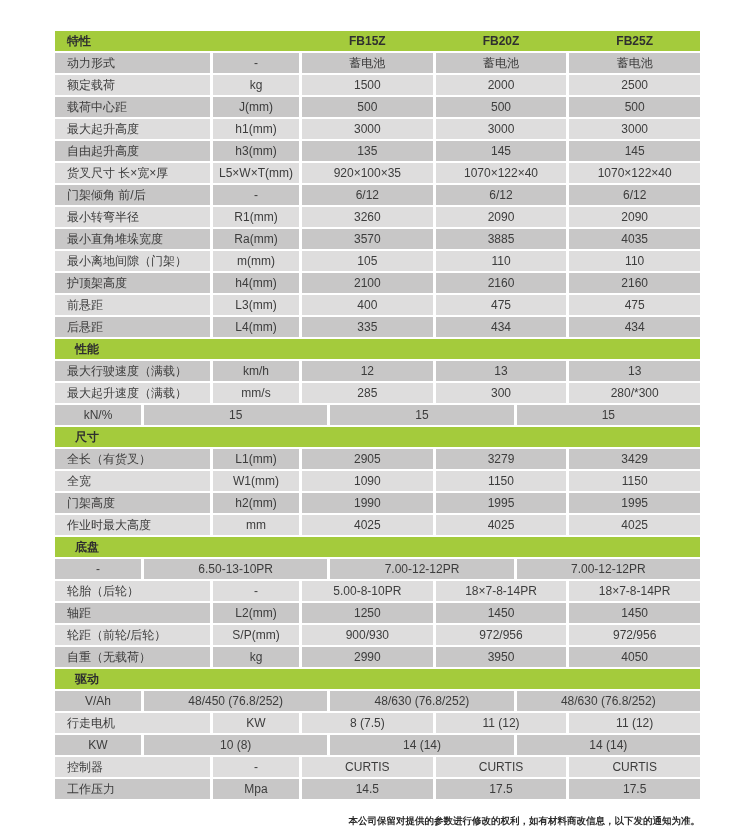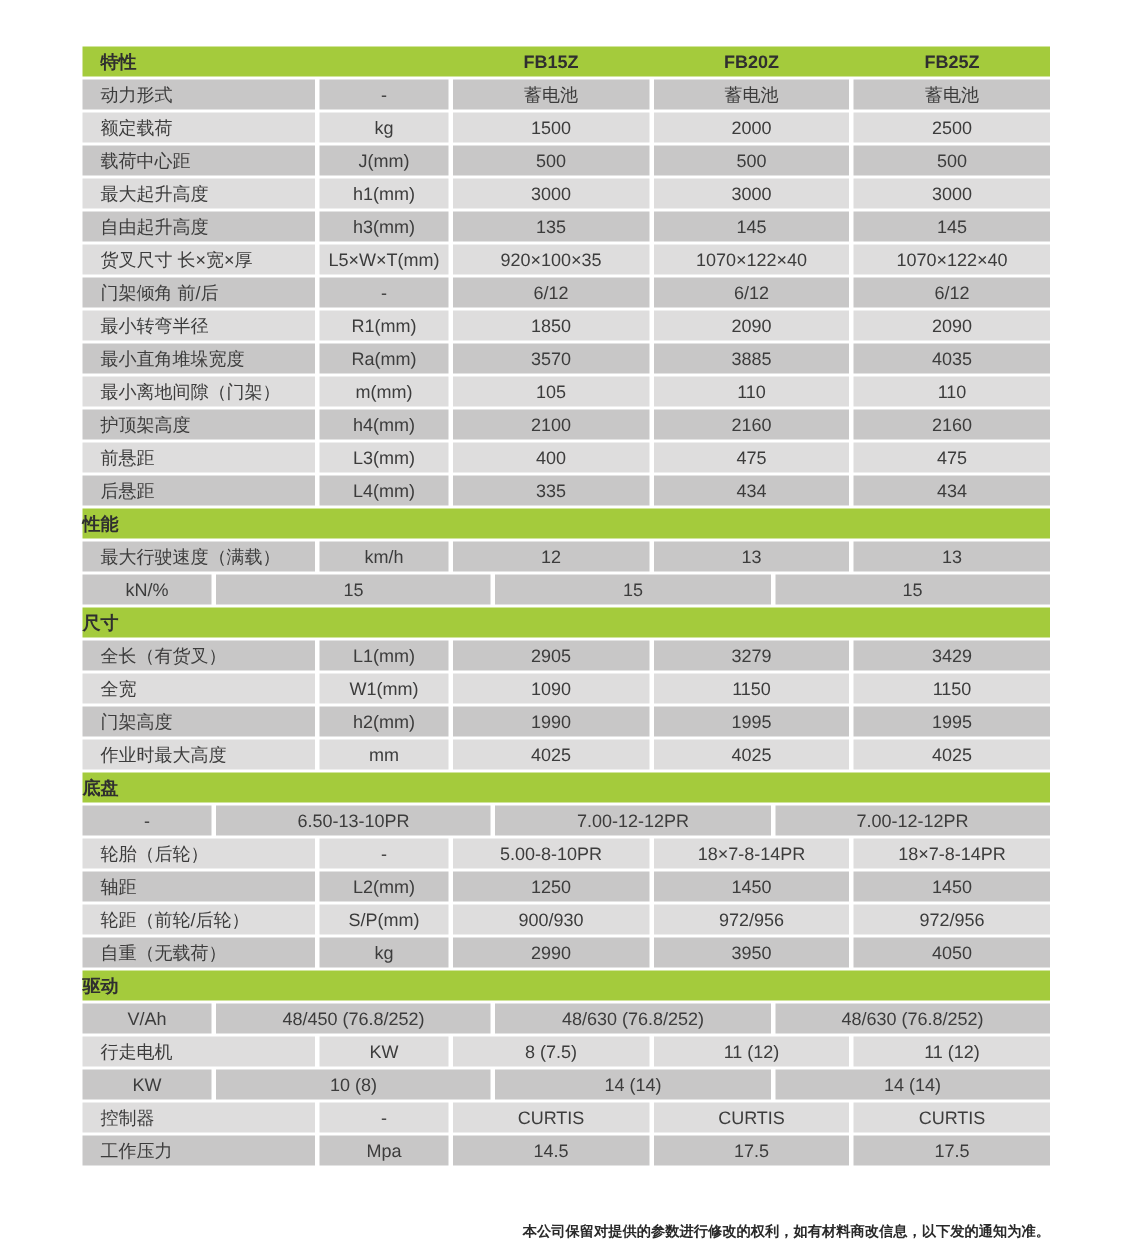--- a/index.html
+++ b/index.html
@@ -8,21 +8,21 @@
   .spec-table{position:absolute;left:55px;top:31px;width:645px;}
   .row{display:flex;height:20px;margin-bottom:2px;}
   .cell{display:flex;align-items:center;justify-content:center;font-size:12px;color:#3c3c3c;box-sizing:border-box;}
   .c-label{width:155px;justify-content:flex-start;padding-left:12px;margin-right:3px;}
   .c-unit{width:86px;margin-right:3px;}
   .c-val{flex:1;margin-right:3px;}
   .c-val.last{margin-right:0;}
   .header-row{background:#a4cb3c;}
   .header-row .cell{background:transparent;font-weight:bold;color:#2f2f2f;}
   .section-row{background:#a4cb3c;}
-  .section-row .c-title{flex:1;justify-content:flex-start;padding-left:0;font-weight:bold;color:#2f2f2f;background:transparent;}
+  .section-row .c-title{flex:1;justify-content:flex-start;padding-left:20px;font-weight:bold;color:#2f2f2f;background:transparent;}
   .r-dark .cell{background:#c8c7c7;}
   .r-light .cell{background:#dedddd;}
   .footer-note{position:absolute;right:51px;top:815px;font-size:9.5px;font-weight:bold;color:#2a2a2a;letter-spacing:0px;}
 </style>
 </head>
 <body>
 
 <div class="sheet">
   <div class="spec-table">
     <div class="row header-row">
@@ -78,21 +78,21 @@
         <div class="row r-dark">
           <div class="cell c-label">门架倾角 前/后</div>
           <div class="cell c-unit">-</div>
           <div class="cell c-val">6/12</div>
           <div class="cell c-val">6/12</div>
           <div class="cell c-val last">6/12</div>
         </div>
         <div class="row r-light">
           <div class="cell c-label">最小转弯半径</div>
           <div class="cell c-unit">R1(mm)</div>
-          <div class="cell c-val">1850</div>
+          <div class="cell c-val">3260</div>
           <div class="cell c-val">2090</div>
           <div class="cell c-val last">2090</div>
         </div>
         <div class="row r-dark">
           <div class="cell c-label">最小直角堆垛宽度</div>
           <div class="cell c-unit">Ra(mm)</div>
           <div class="cell c-val">3570</div>
           <div class="cell c-val">3885</div>
           <div class="cell c-val last">4035</div>
         </div>
@@ -126,20 +126,27 @@
         </div>
         <div class="row section-row">
           <div class="cell c-title">性能</div>
         </div>
         <div class="row r-dark">
           <div class="cell c-label">最大行驶速度（满载）</div>
           <div class="cell c-unit">km/h</div>
           <div class="cell c-val">12</div>
           <div class="cell c-val">13</div>
           <div class="cell c-val last">13</div>
+        </div>
+        <div class="row r-light">
+          <div class="cell c-label">最大起升速度（满载）</div>
+          <div class="cell c-unit">mm/s</div>
+          <div class="cell c-val">285</div>
+          <div class="cell c-val">300</div>
+          <div class="cell c-val last">280/*300</div>
         </div>
         <div class="row r-dark">
           <div class="cell c-unit">kN/%</div>
           <div class="cell c-val">15</div>
           <div class="cell c-val">15</div>
           <div class="cell c-val last">15</div>
         </div>
         <div class="row section-row">
           <div class="cell c-title">尺寸</div>
         </div>

